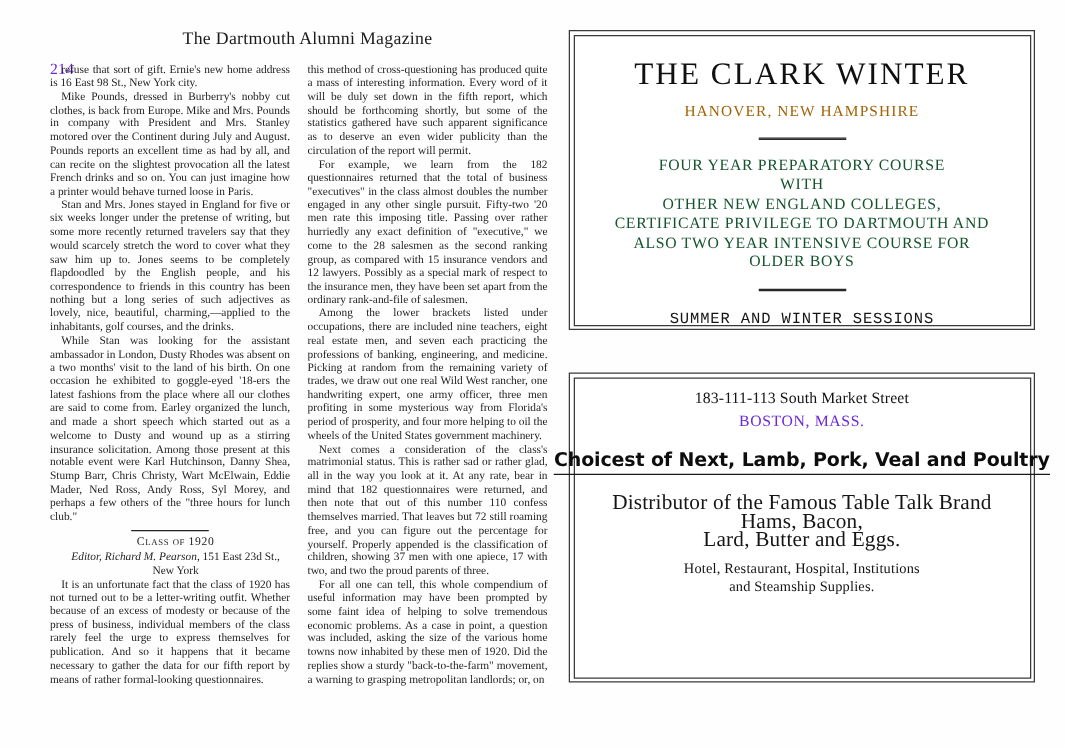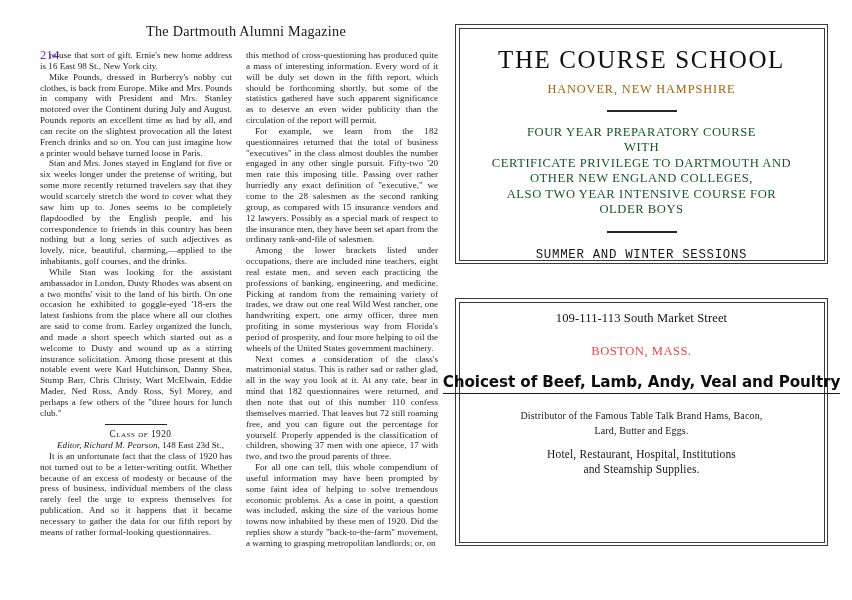--- a/index.html
+++ b/index.html
@@ -187,38 +187,38 @@
     white-space: nowrap;
   }
   .berry-addr {
     font-size: 12.6px;
     margin-top: 8px;
     color: #141414;
     letter-spacing: 0.1px;
   }
   .berry-city {
     font-size: 12.6px;
-    margin-top: 18px;
+    margin-top: 4px;
     letter-spacing: 0.5px;
-    color: #ef4444;
+    color: #6d28d9;
   }
   .berry-headline {
     font-family: "DejaVu Sans", "Liberation Sans", sans-serif;
     font-weight: bold;
     font-size: 15.2px;
     margin-top: 14px;
     padding-bottom: 2px;
     border-bottom: 1.4px solid #1a1a1a;
     color: #0d0d0d;
     white-space: nowrap;
     letter-spacing: -0.1px;
   }
   .berry-dist {
     text-align: center;
-    font-size: 10px;
+    font-size: 17px;
     line-height: 15px;
     margin-top: 14px;
     color: #151515;
     letter-spacing: 0.15px;
   }
   .berry-hotel {
     text-align: center;
     font-size: 11.5px;
     line-height: 15px;
     margin-top: 9px;
@@ -242,61 +242,62 @@
 
       <div class="col">
         <p>refuse that sort of gift. Ernie's new home address is 16 East 98 St., New York city.</p>
         <p>Mike Pounds, dressed in Burberry's nobby cut clothes, is back from Europe. Mike and Mrs. Pounds in company with President and Mrs. Stanley motored over the Continent during July and August. Pounds reports an excellent time as had by all, and can recite on the slightest provocation all the latest French drinks and so on. You can just imagine how a printer would behave turned loose in Paris.</p>
         <p>Stan and Mrs. Jones stayed in England for five or six weeks longer under the pretense of writing, but some more recently returned travelers say that they would scarcely stretch the word to cover what they saw him up to. Jones seems to be completely flapdoodled by the English people, and his correspondence to friends in this country has been nothing but a long series of such adjectives as lovely, nice, beautiful, charming,—applied to the inhabitants, golf courses, and the drinks.</p>
         <p>While Stan was looking for the assistant ambassador in London, Dusty Rhodes was absent on a two months' visit to the land of his birth. On one occasion he exhibited to goggle-eyed '18-ers the latest fashions from the place where all our clothes are said to come from. Earley organized the lunch, and made a short speech which started out as a welcome to Dusty and wound up as a stirring insurance solicitation. Among those present at this notable event were Karl Hutchinson, Danny Shea, Stump Barr, Chris Christy, Wart McElwain, Eddie Mader, Ned Ross, Andy Ross, Syl Morey, and perhaps a few others of the "three hours for lunch club."</p>
 
         <div class="section-rule"></div>
 
         <p class="class-head">Class of 1920</p>
-        <p class="editor-line"><span class="ital">Editor, Richard M. Pearson</span><span>, 148 East 23d St.,</span></p>
+        <p class="editor-line"><span class="ital">Editor, Richard M. Pearson</span><span>, 151 East 23d St.,</span></p>
+        <p class="editor-line">New York</p>
 
         <p>It is an unfortunate fact that the class of 1920 has not turned out to be a letter-writing outfit. Whether because of an excess of modesty or because of the press of business, individual members of the class rarely feel the urge to express themselves for publication. And so it happens that it became necessary to gather the data for our fifth report by means of rather formal-looking questionnaires.</p>
       </div>
 
       <div class="col">
         <p class="noindent">this method of cross-questioning has produced quite a mass of interesting information. Every word of it will be duly set down in the fifth report, which should be forthcoming shortly, but some of the statistics gathered have such apparent significance as to deserve an even wider publicity than the circulation of the report will permit.</p>
         <p>For example, we learn from the 182 questionnaires returned that the total of business "executives" in the class almost doubles the number engaged in any other single pursuit. Fifty-two '20 men rate this imposing title. Passing over rather hurriedly any exact definition of "executive," we come to the 28 salesmen as the second ranking group, as compared with 15 insurance vendors and 12 lawyers. Possibly as a special mark of respect to the insurance men, they have been set apart from the ordinary rank-and-file of salesmen.</p>
         <p>Among the lower brackets listed under occupations, there are included nine teachers, eight real estate men, and seven each practicing the professions of banking, engineering, and medicine. Picking at random from the remaining variety of trades, we draw out one real Wild West rancher, one handwriting expert, one army officer, three men profiting in some mysterious way from Florida's period of prosperity, and four more helping to oil the wheels of the United States government machinery.</p>
         <p>Next comes a consideration of the class's matrimonial status. This is rather sad or rather glad, all in the way you look at it. At any rate, bear in mind that 182 questionnaires were returned, and then note that out of this number 110 confess themselves married. That leaves but 72 still roaming free, and you can figure out the percentage for yourself. Properly appended is the classification of children, showing 37 men with one apiece, 17 with two, and two the proud parents of three.</p>
         <p>For all one can tell, this whole compendium of useful information may have been prompted by some faint idea of helping to solve tremendous economic problems. As a case in point, a question was included, asking the size of the various home towns now inhabited by these men of 1920. Did the replies show a sturdy "back-to-the-farm" movement, a warning to grasping metropolitan landlords; or, on</p>
       </div>
 
     </div>
   </div>
 
   <div class="ads">
 
     <div class="ad-box" id="ad-clark">
       <div class="ad-inner">
-        <div class="clark-title">THE COURSE SCHOOL</div>
+        <div class="clark-title">THE CLARK WINTER</div>
         <div class="clark-sub">HANOVER, NEW HAMPSHIRE</div>
         <div class="dbl-rule"></div>
         <div class="clark-body">
           <div>FOUR YEAR PREPARATORY COURSE</div>
           <div>WITH</div>
+          <div>OTHER NEW ENGLAND COLLEGES,</div>
           <div>CERTIFICATE PRIVILEGE TO DARTMOUTH AND</div>
-          <div>OTHER NEW ENGLAND COLLEGES,</div>
           <div>ALSO TWO YEAR INTENSIVE COURSE FOR</div>
           <div>OLDER BOYS</div>
         </div>
         <div class="dbl-rule"></div>
         <div class="clark-sessions">SUMMER AND WINTER SESSIONS</div>
       </div>
     </div>
 
     <div class="ad-box" id="ad-berry">
       <div class="ad-inner">
-        <div class="berry-addr">109-111-113 South Market Street</div>
+        <div class="berry-addr">183-111-113 South Market Street</div>
         <div class="berry-city">BOSTON, MASS.</div>
-        <div class="berry-headline">Choicest of Beef, Lamb, Andy, Veal and Poultry</div>
+        <div class="berry-headline">Choicest of Next, Lamb, Pork, Veal and Poultry</div>
         <div class="berry-dist">
           <div>Distributor of the Famous Table Talk Brand Hams, Bacon,</div>
           <div>Lard, Butter and Eggs.</div>
         </div>
         <div class="berry-hotel">
           <div>Hotel, Restaurant, Hospital, Institutions</div>
           <div>and Steamship Supplies.</div>
         </div>
       </div>
     </div>

